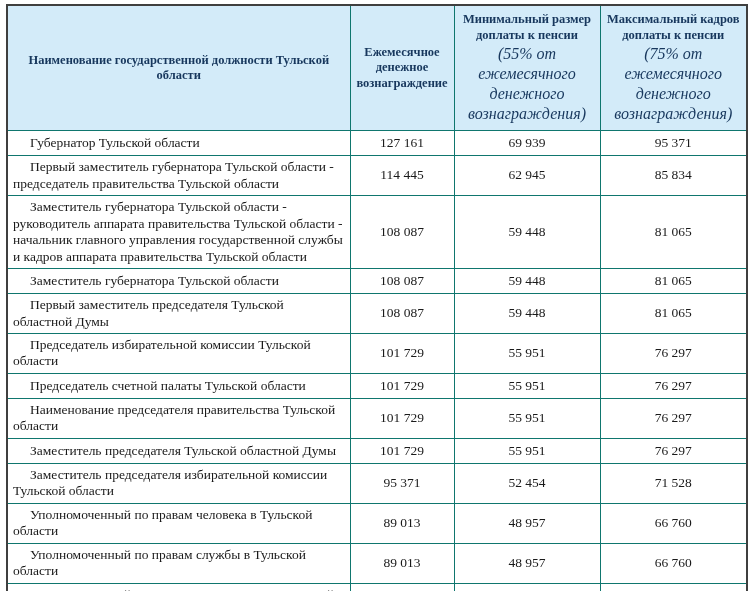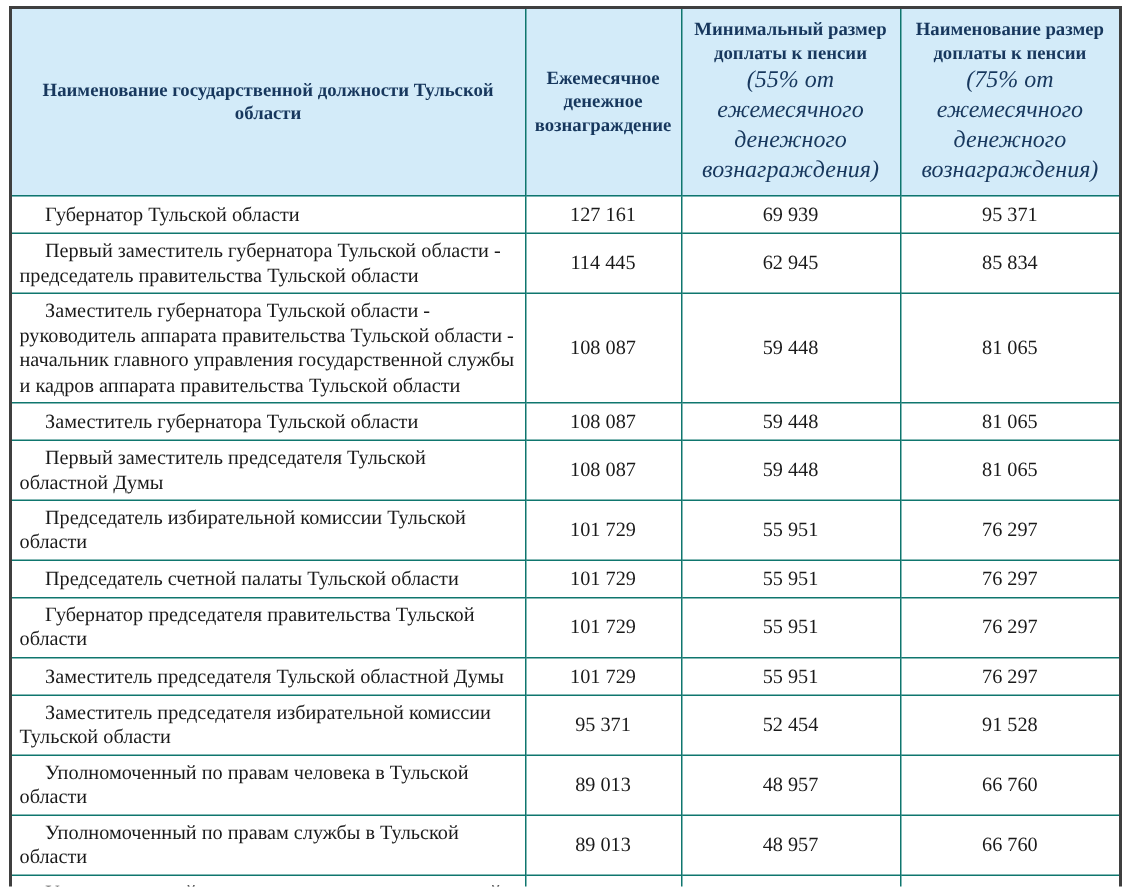--- a/index.html
+++ b/index.html
@@ -84,21 +84,21 @@
           <span>Наименование государственной должности Тульской области</span>
         </th>
         <th>
           <span>Ежемесячное денежное вознаграждение</span>
         </th>
         <th>
           <span>Минимальный размер доплаты к пенсии</span>
           <span class="subtitle">(55% от ежемесячного денежного вознаграждения)</span>
         </th>
         <th>
-          <span>Наименование размер доплаты к пенсии</span>
+          <span>Максимальный кадров доплаты к пенсии</span>
           <span class="subtitle">(75% от ежемесячного денежного вознаграждения)</span>
         </th>
       </tr>
     </thead>
     <tbody>
   <tr>
     <td class="pos">Губернатор Тульской области</td>
     <td class="num">127 161</td>
     <td class="num">69 939</td>
     <td class="num">95 371</td>
@@ -141,38 +141,38 @@
   </tr>
 
   <tr>
     <td class="pos">Председатель счетной палаты Тульской области</td>
     <td class="num">101 729</td>
     <td class="num">55 951</td>
     <td class="num">76 297</td>
   </tr>
 
   <tr>
-    <td class="pos">Губернатор председателя правительства Тульской области</td>
+    <td class="pos">Наименование председателя правительства Тульской области</td>
     <td class="num">101 729</td>
     <td class="num">55 951</td>
     <td class="num">76 297</td>
   </tr>
 
   <tr>
     <td class="pos">Заместитель председателя Тульской областной Думы</td>
     <td class="num">101 729</td>
     <td class="num">55 951</td>
     <td class="num">76 297</td>
   </tr>
 
   <tr>
     <td class="pos">Заместитель председателя избирательной комиссии Тульской области</td>
     <td class="num">95 371</td>
     <td class="num">52 454</td>
-    <td class="num">91 528</td>
+    <td class="num">71 528</td>
   </tr>
 
   <tr>
     <td class="pos">Уполномоченный по правам человека в Тульской области</td>
     <td class="num">89 013</td>
     <td class="num">48 957</td>
     <td class="num">66 760</td>
   </tr>
 
   <tr>

